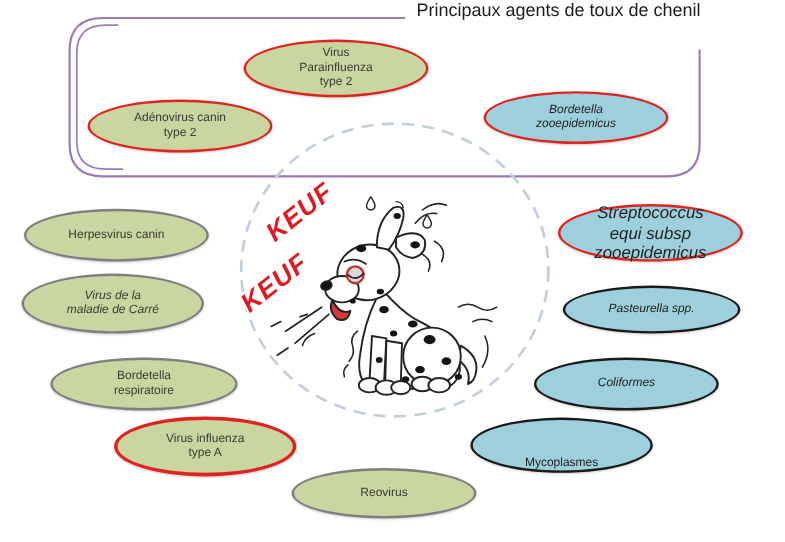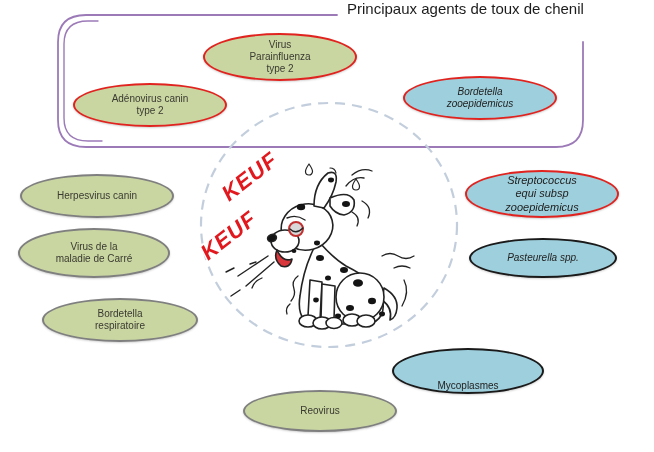--- a/index.html
+++ b/index.html
@@ -31,25 +31,25 @@
   .fill-blue{background:var(--blue); color:#222;}
   .border-red{border:2.5px solid var(--red);}
   .border-gray{border:2px solid var(--gray-border);}
   .border-black{border:2.5px solid var(--black-border);}
   .italic{font-style:italic;}
   
   #b-parainfluenza{left:203px; top:33px;  width:154px; height:48px;}
   #b-adenovirus   {left:73px;  top:83px;  width:154px; height:44px;}
   #b-bordetella   {left:403px; top:76px;  width:154px; height:44px;}
   #b-herpesvirus  {left:20px;  top:174px; width:154px; height:44px;}
-  #b-carre        {left:18px;  top:228px; width:152px; height:50px;}
+  #b-carre        {left:18px;  top:228px; width:152px; height:50px;font-style:italic;}
   #b-coronavirus  {left:42px;  top:298px; width:156px; height:44px;}
   #b-influenza    {left:95px;  top:347px; width:152px; height:50px; border-width:3px;}
   #b-reovirus     {left:243px; top:390px; width:154px; height:42px;text-align:right;}
-  #b-streptococcus{left:465px; top:170px; width:154px; height:48px; font-size:11px;}
+  #b-streptococcus{left:465px; top:170px; width:154px; height:48px; font-size:14px;}
   #b-pasteurella  {left:469px; top:238px; width:148px; height:40px;}
   #b-coliformes   {left:445px; top:298px; width:154px; height:44px;}
   #b-mycoplasmes  {left:392px; top:348px; width:152px; height:46px;justify-content:flex-end;}
   .keuf{
     font-family:"Liberation Sans", sans-serif;
     font-weight:bold; font-style:italic; font-size:22px; letter-spacing:1px;
     fill:var(--keuf); stroke:#ffffff; stroke-width:2.6px; paint-order:stroke;
   }
 </style>
 </head>
@@ -175,28 +175,35 @@
         <span>Herpesvirus canin</span>
       </div>
       <div id="b-carre" class="bubble fill-green border-gray">
         <span>Virus de la</span>
         <span>maladie de Carré</span>
       </div>
       <div id="b-coronavirus" class="bubble fill-green border-gray">
         <span>Bordetella</span>
         <span>respiratoire</span>
       </div>
+      <div id="b-influenza" class="bubble fill-green border-red">
+        <span>Virus influenza</span>
+        <span>type A</span>
+      </div>
       <div id="b-reovirus" class="bubble fill-green border-gray">
         <span>Reovirus</span>
       </div>
       <div id="b-streptococcus" class="bubble fill-blue border-red italic">
         <span>Streptococcus</span>
         <span>equi subsp</span>
         <span>zooepidemicus</span>
       </div>
       <div id="b-pasteurella" class="bubble fill-blue border-black italic">
         <span>Pasteurella spp.</span>
       </div>
+      <div id="b-coliformes" class="bubble fill-blue border-black italic">
+        <span>Coliformes</span>
+      </div>
       <div id="b-mycoplasmes" class="bubble fill-blue border-black">
         <span>Mycoplasmes</span>
       </div>
     </div>
 </div>
 
 </body></html>

